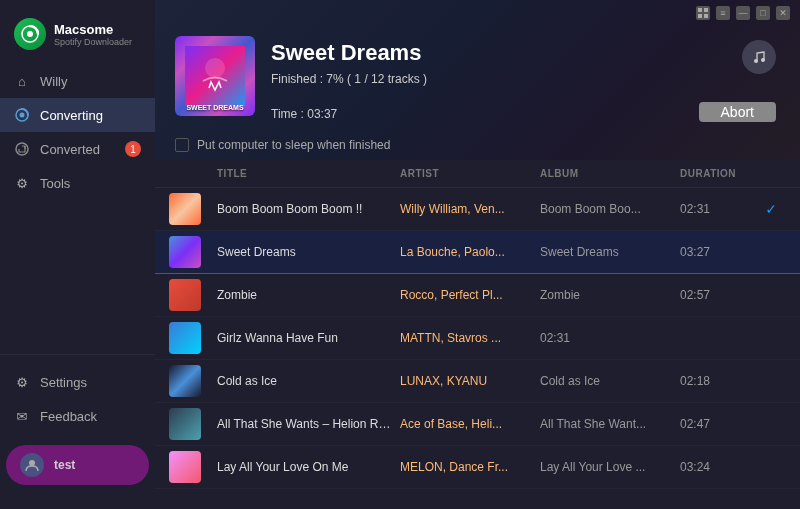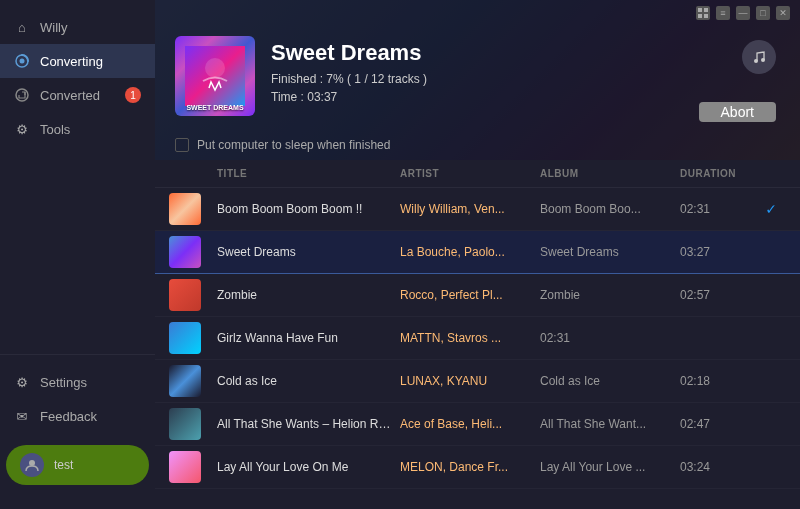--- a/index.html
+++ b/index.html
@@ -107,23 +107,24 @@
       padding: 10px 0;
       border-top: 1px solid #2a2a3a;
     }
 
     .user-area {
       display: flex;
       align-items: center;
       padding: 8px 14px;
       gap: 10px;
       margin: 4px 6px;
-      background: #4d7c0f;
+      background: #701a75;
       border-radius: 20px;
       cursor: pointer;
+      font-weight: bold;
     }
 
     .user-avatar {
       width: 24px;
       height: 24px;
       border-radius: 50%;
       background: #4a5080;
       display: flex;
       align-items: center;
       justify-content: center;
@@ -247,21 +248,21 @@
     .info-title {
       font-size: 22px;
       font-weight: 700;
       color: #fff;
       margin-bottom: 6px;
     }
 
     .info-progress {
       font-size: 12px;
       color: #ccc;
-      margin-bottom: 4px;
+      margin-bottom: 21px;
     }
 
     .info-time {
       font-size: 12px;
       color: #ccc;
     }
 
     .header-right {
       display: flex;
       flex-direction: column;
@@ -421,20 +422,33 @@
       font-size: 14px;
       display: flex;
       align-items: center;
       justify-content: center;
     }
   </style>
 </head>
 <body>
 
 <div class="sidebar">
+  <div class="logo-area">
+    <div class="logo-icon">
+      <svg width="18" height="18" viewBox="0 0 18 18">
+        <circle cx="9" cy="9" r="8" fill="none" stroke="white" stroke-width="1.5"></circle>
+        <circle cx="9" cy="9" r="3" fill="white"></circle>
+        <path d="M9 1 A8 8 0 0 1 17 9" stroke="white" stroke-width="2.5" fill="none" stroke-linecap="round"></path>
+      </svg>
+    </div>
+    <div class="logo-text">
+      <span class="logo-title">Macsome</span>
+      <span class="logo-subtitle">Spotify Downloader</span>
+    </div>
+  </div>
 
   <div class="nav-section">
     <div class="nav-item">
       <span class="nav-icon">⌂</span>
       <span>Willy</span>
     </div>
     <div class="nav-item active">
       <span class="nav-icon">
         <svg width="14" height="14" viewBox="0 0 14 14" fill="none">
           <circle cx="7" cy="7" r="6" stroke="#5b9bd5" stroke-width="1.5"></circle>

